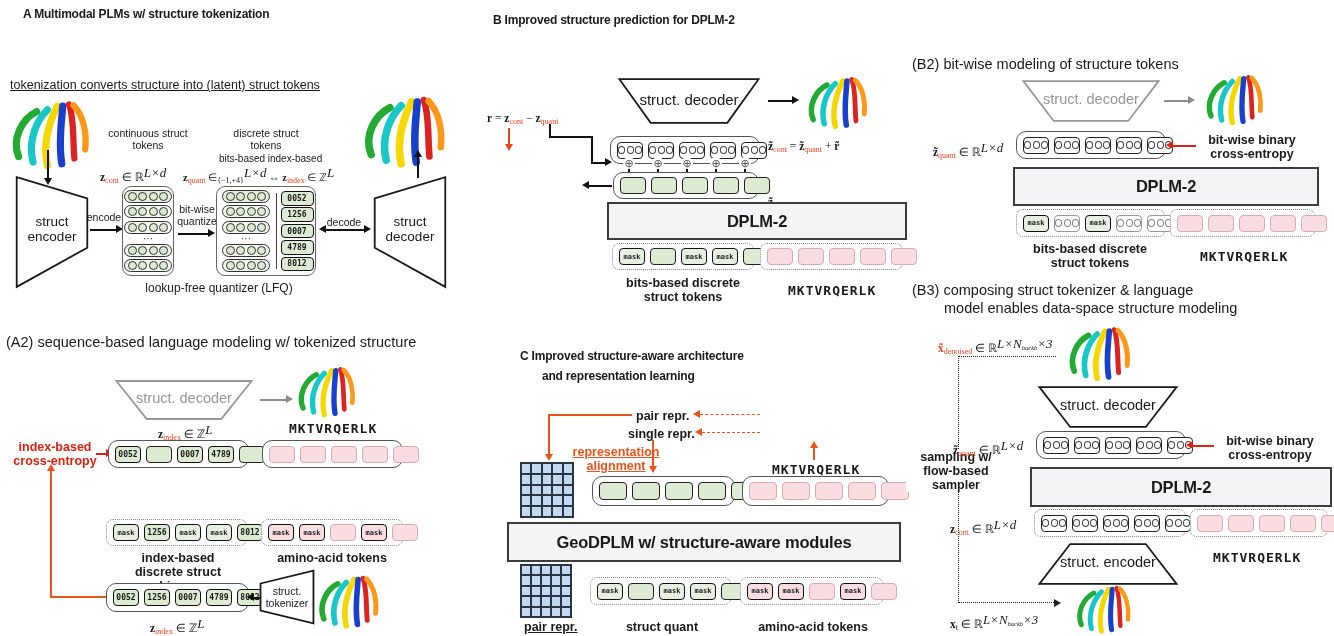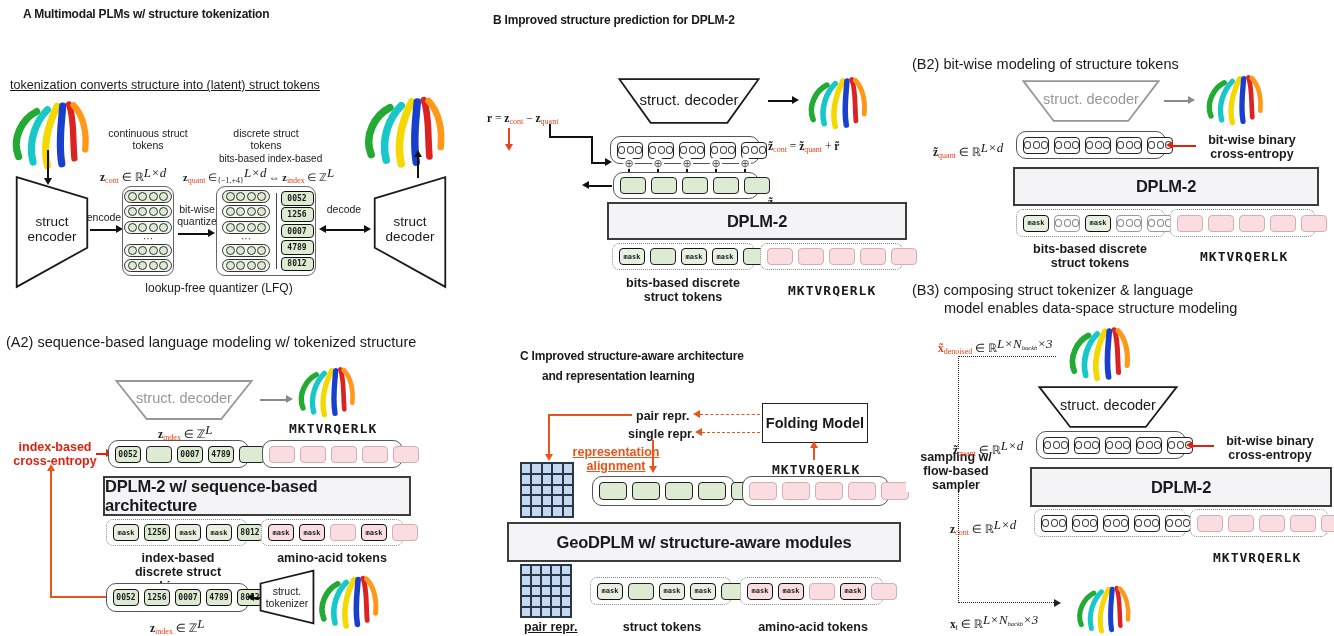--- a/index.html
+++ b/index.html
@@ -214,21 +214,21 @@
     <div class="pillcol" style="position:absolute;left:64px;top:4px;width:32px;bottom:4px;">
       <span class="ntok">0052</span>
       <span class="ntok">1256</span>
       <span class="ntok">0007</span>
       <span class="ntok">4789</span>
       <span class="ntok">8012</span>
     </div>
   </div>
   <div class="abs lbl ctr" style="left:139px;top:282px;width:160px;font-size:12px;">lookup-free quantizer (LFQ)</div>
 
-  <div class="abs lbl xs ctr" style="left:324px;top:204px;width:40px;">decode</div>
+  <div class="abs lbl xs ctr" style="left:324px;top:217px;width:40px;">decode</div>
   <div class="abs ln-h" style="left:324px;top:229px;width:42px;color:#111;"></div>
   <div class="abs hd hd-l" style="left:319px;top:225px;color:#111;"></div>
   <div class="abs hd hd-r" style="left:364px;top:225px;color:#111;"></div>
 
   <div class="abs trap" style="left:374px;top:176px;width:72px;height:112px;">
     <svg viewBox="0 0 100 100" preserveAspectRatio="none">
         <polygon points="1,20 99,1 99,99 1,64"></polygon>
       </svg>
     <span class="trap-txt" style="top:38px;font-size:13.5px;">struct decoder</span>
   </div>
@@ -269,21 +269,20 @@
       <span class="tok green"></span>
     </div>
   <div class="abs trow" style="left:262px;top:440px;width:141px;height:28px;">
       <span class="tok pink"></span>
       <span class="tok pink"></span>
       <span class="tok pink"></span>
       <span class="tok pink"></span>
       <span class="tok pink"></span>
     </div>
 
-  <div class="abs model-box" style="left:103px;top:476px;width:304px;height:36px;">DPLM-2 w/ sequence-based architecture</div>
 
   <div class="abs trow dotted" style="left:106px;top:519px;width:141px;height:27px;">
       <span class="tok maskg">mask</span>
       <span class="tok num">1256</span>
       <span class="tok maskg">mask</span>
       <span class="tok maskg">mask</span>
       <span class="tok num">8012</span>
     </div>
   <div class="abs trow dotted" style="left:261px;top:519px;width:142px;height:27px;">
       <span class="tok maskp">mask</span>
@@ -424,21 +423,20 @@
       <span class="tok pink"></span>
       <span class="tok pink"></span>
       <span class="tok pink"></span>
     </div>
   <div class="abs lbl sm ctr" style="left:618px;top:276px;width:130px;">bits-based discrete struct tokens</div>
   <div class="abs seq" style="left:788px;top:283px;">MKTVRQERLK</div>
 
   <div class="abs lbl h0" style="left:505px;top:350px;">C  Improved structure-aware architecture</div>
   <div class="abs lbl h0" style="left:527px;top:370px;">and representation learning</div>
 
-  <div class="abs plain-box" style="left:762px;top:403px;width:104px;height:38px;">Folding Model</div>
 
   <div class="abs lbl sm" style="left:636px;top:409px;">pair repr.</div>
   <div class="abs lbl sm" style="left:628px;top:427px;">single repr.</div>
 
   <div class="abs dsh-h" style="left:700px;top:414px;width:60px;color:var(--orange);"></div>
   <div class="abs hd hd-l" style="left:693px;top:410px;color:var(--orange);"></div>
   <div class="abs dsh-h" style="left:702px;top:432px;width:58px;color:var(--orange);"></div>
   <div class="abs hd hd-l" style="left:695px;top:428px;color:var(--orange);"></div>
 
   <div class="abs ln-h" style="left:548px;top:414px;width:84px;color:var(--orange);"></div>
@@ -533,21 +531,21 @@
     </div>
   <div class="abs trow dotted" style="left:740px;top:577px;width:143px;height:28px;">
       <span class="tok maskp">mask</span>
       <span class="tok maskp">mask</span>
       <span class="tok pink"></span>
       <span class="tok maskp">mask</span>
       <span class="tok pink"></span>
     </div>
 
   <div class="abs lbl sm under" style="left:524px;top:620px;">pair repr.</div>
-  <div class="abs lbl sm ctr" style="left:620px;top:620px;width:84px;">struct tokens</div>
+  <div class="abs lbl sm ctr" style="left:620px;top:620px;width:84px;">struct quant</div>
   <div class="abs lbl sm ctr" style="left:758px;top:620px;width:110px;">amino-acid tokens</div>
 
   <div class="abs lbl h1" style="left:912px;top:56px;width:360px;">(B2) bit-wise modeling of structure tokens</div>
   <div class="abs trap gray" style="left:1022px;top:80px;width:138px;height:42px;">
     <svg viewBox="0 0 100 40" preserveAspectRatio="none">
         <polygon points="1,1 99,1 77,39 23,39"></polygon>
       </svg>
     <span class="trap-txt" style="top:11px;">struct. decoder</span>
   </div>
   <div class="abs ln-h" style="left:1164px;top:100px;width:26px;color:#8a8a8a;"></div>
@@ -716,20 +714,26 @@
       </span>
     </div>
   <div class="abs trow dotted" style="left:1190px;top:509px;width:138px;height:28px;">
       <span class="tok pink"></span>
       <span class="tok pink"></span>
       <span class="tok pink"></span>
       <span class="tok pink"></span>
       <span class="tok pink"></span>
     </div>
 
+  <div class="abs trap" style="left:1038px;top:543px;width:140px;height:42px;">
+    <svg viewBox="0 0 100 40" preserveAspectRatio="none">
+        <polygon points="23,1 77,1 99,39 1,39"></polygon>
+      </svg>
+    <span class="trap-txt" style="top:11px;">struct. encoder</span>
+  </div>
   <div class="abs seq" style="left:1213px;top:550px;">MKTVRQERLK</div>
 
   <div class="abs formula" style="left:950px;top:612px;"><span class="f-v">x</span><span class="f-s">t</span><span class="f-p"> ∈ ℝ</span><span class="f-u">L×N</span><span class="f-us">backb</span><span class="f-u">×3</span></div>
   <div class="abs protein" style="left:1064px;top:583px;width:80px;height:53px;"><svg viewBox="0 0 100 84" xmlns="http://www.w3.org/2000/svg">
         <g fill="none" stroke-linecap="round">
           <path d="M14 66 C6 46 18 24 34 16" stroke="#22aa33" stroke-width="8"></path>
           <path d="M30 72 C24 48 34 26 46 14" stroke="#18c8c8" stroke-width="8"></path>
           <path d="M46 76 C40 50 50 24 57 10" stroke="#f5d800" stroke-width="8"></path>
           <path d="M62 74 C58 50 62 26 63 10" stroke="#1840cc" stroke-width="8"></path>
           <path d="M76 68 C74 46 76 24 70 8" stroke="#dd2222" stroke-width="7"></path>

